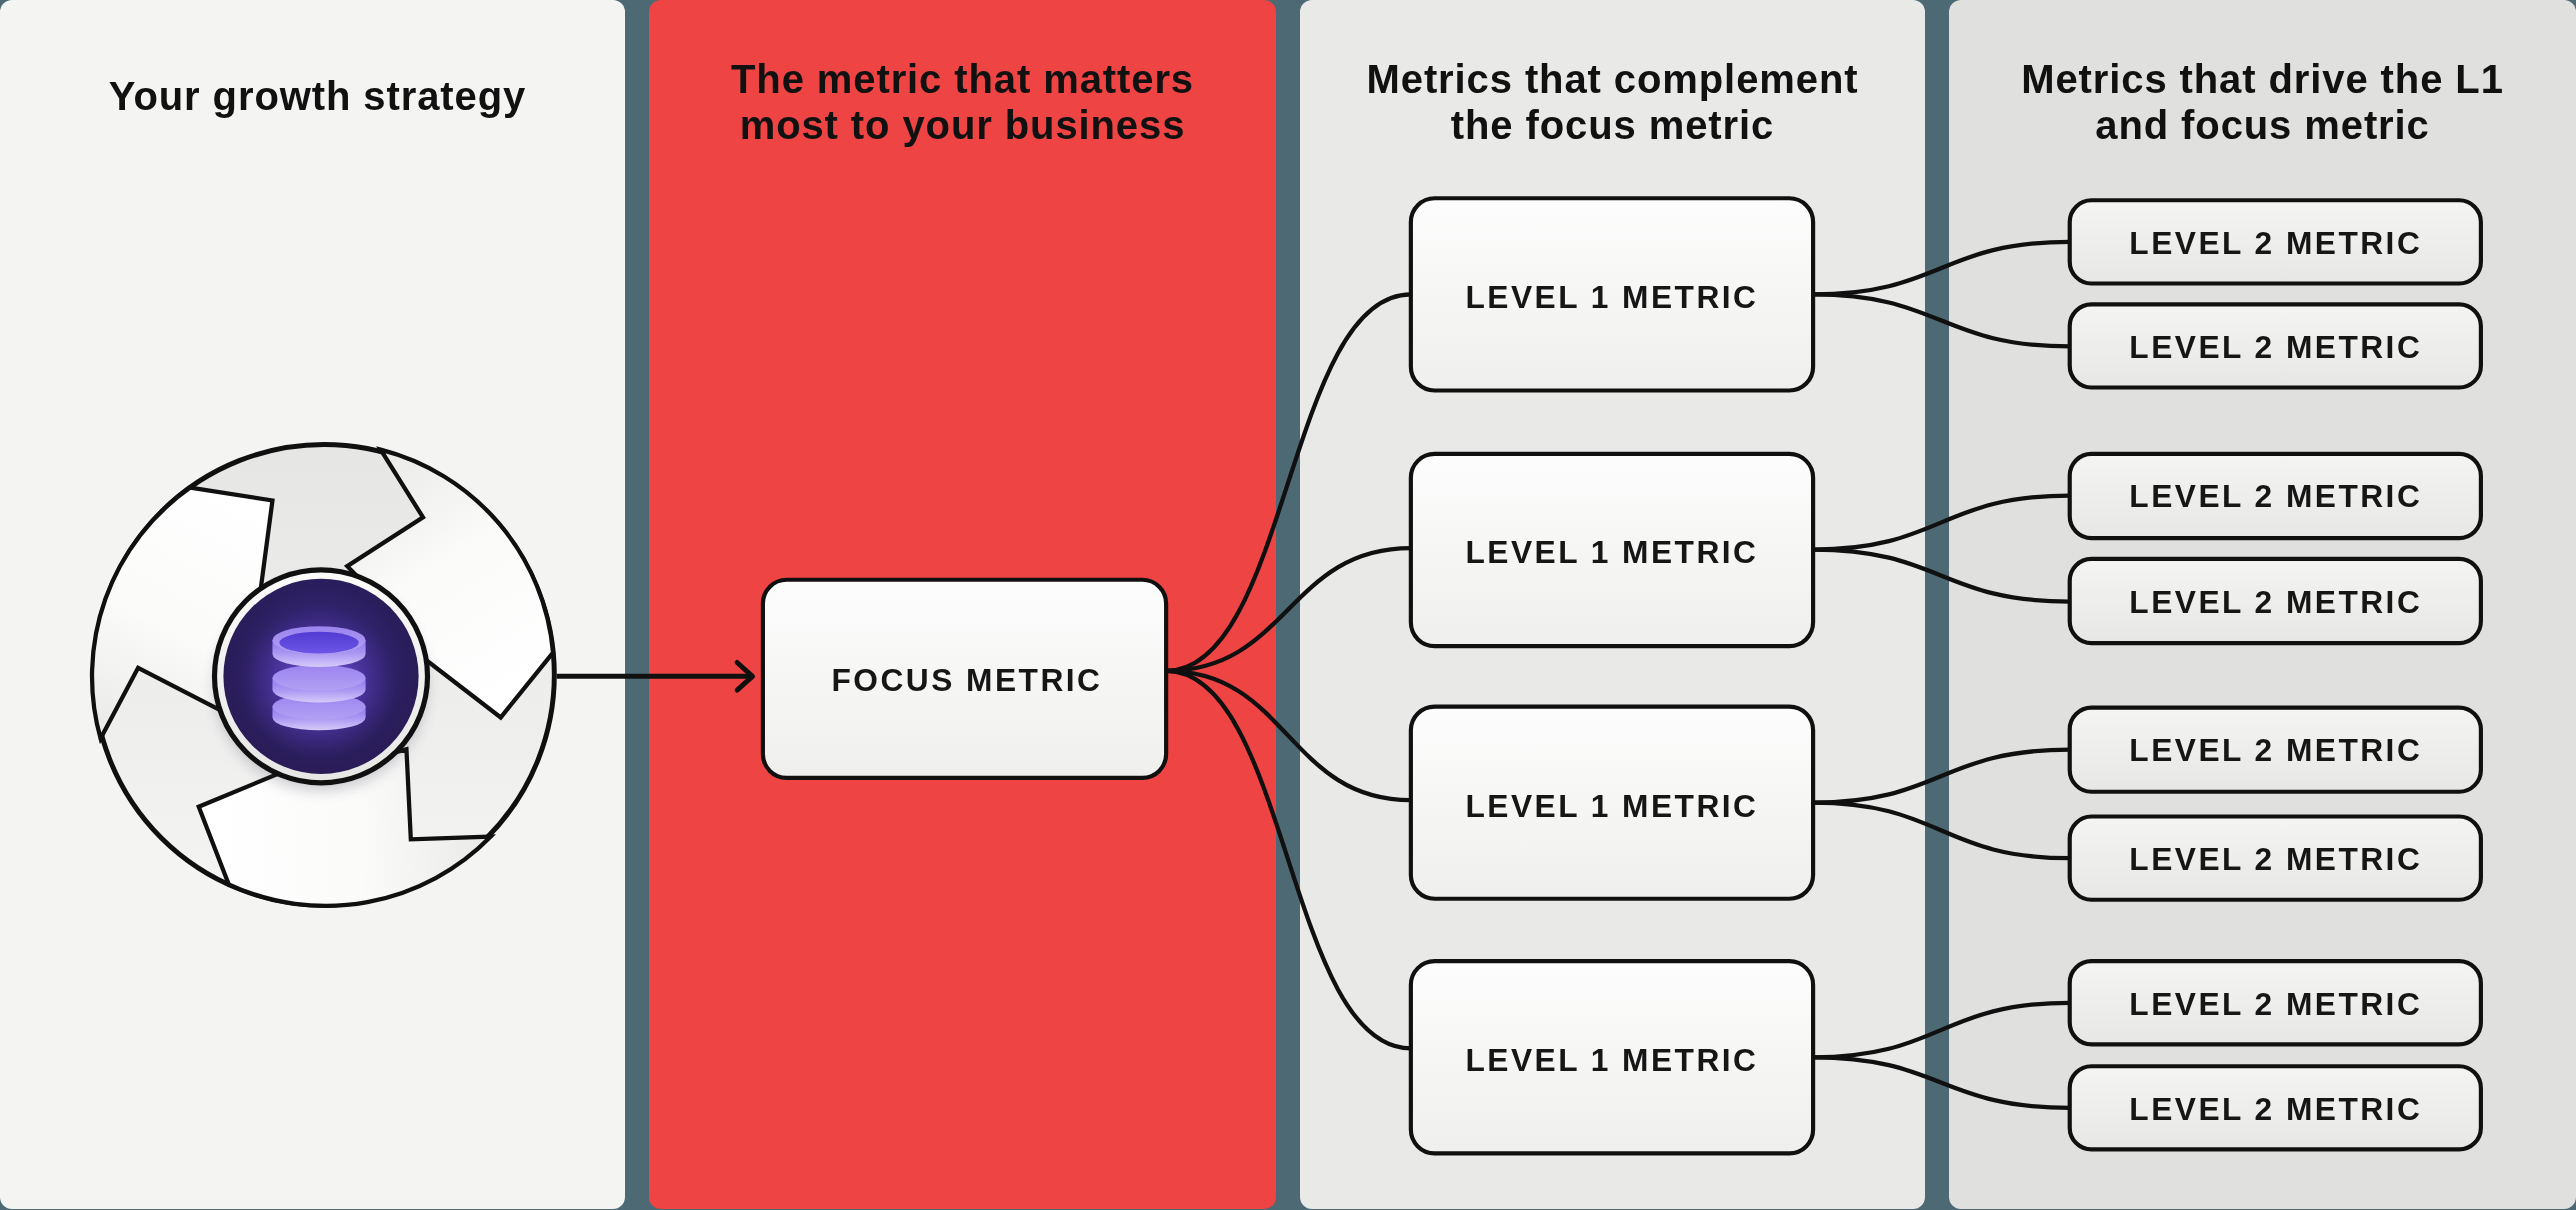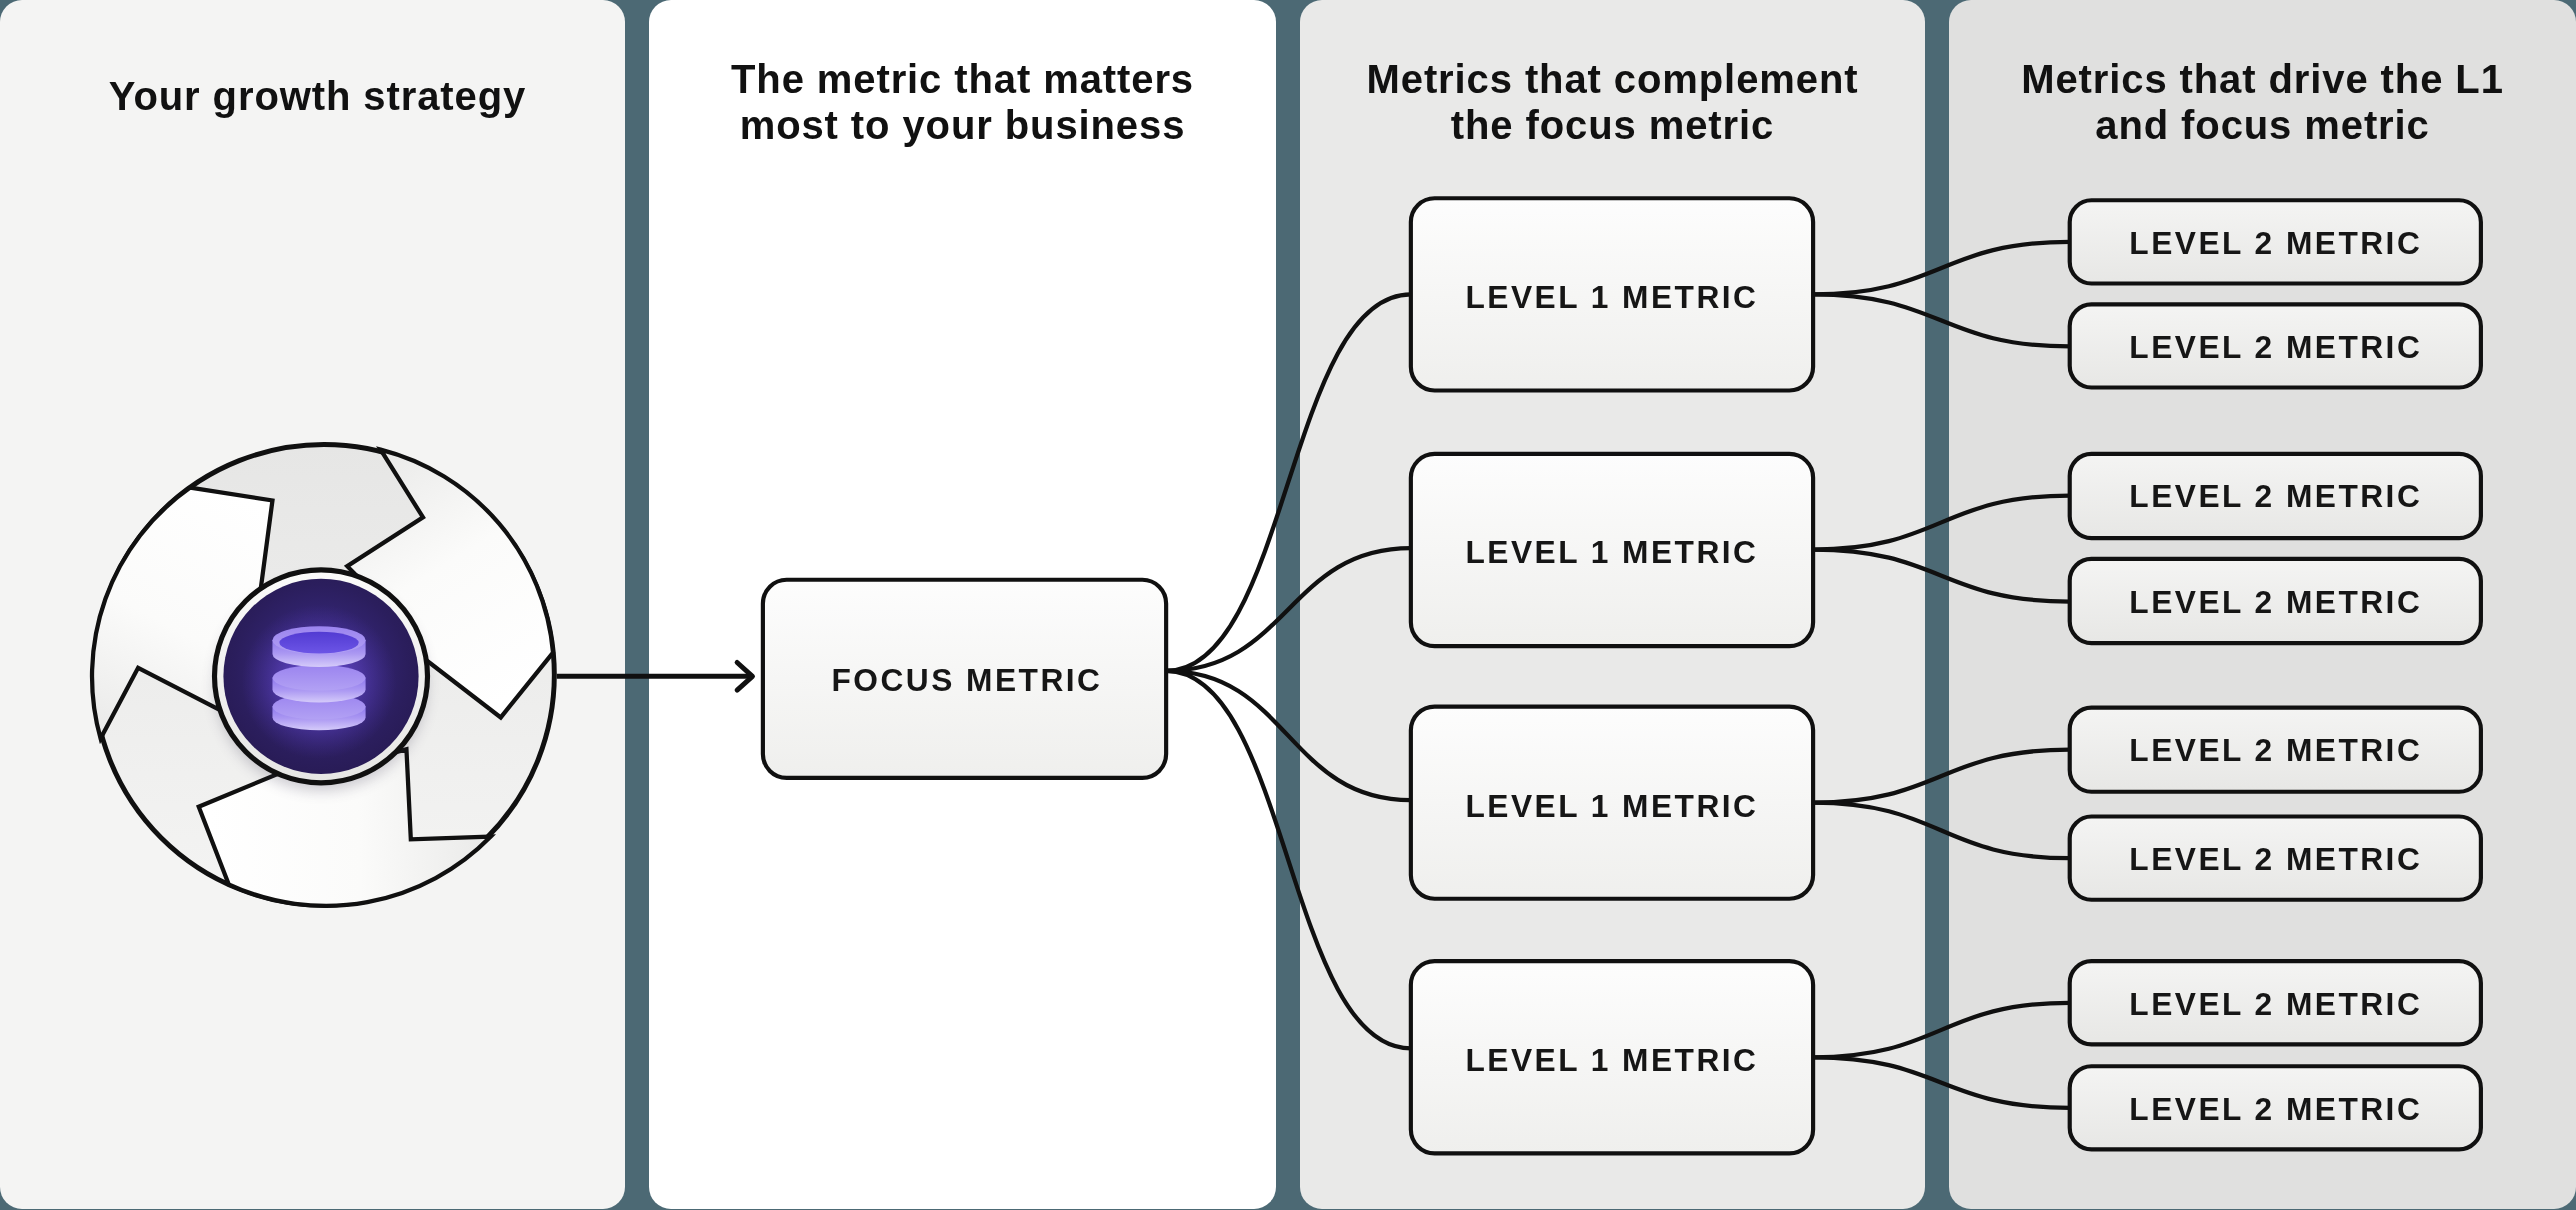--- a/index.html
+++ b/index.html
@@ -1,20 +1,20 @@
 <!DOCTYPE html>
 <html><head>
 <meta charset="utf-8">
 <style>
   html,body{margin:0;padding:0;}
   body{width:2576px;height:1211px;background:#4c6974;position:relative;overflow:hidden;
        font-family:"Liberation Sans", sans-serif;}
-  .panel{position:absolute;top:0;height:1209px;border-radius:22px;}
+  .panel{position:absolute;top:0;height:1209px;border-radius:12px;}
   #p1{left:0;width:625px;background:#f4f4f3;}
-  #p2{left:649px;width:627px;background:#ffffff;}
+  #p2{left:649px;width:627px;background:#ef4444;}
   #p3{left:1300px;width:625px;background:#e9e9e8;}
   #p4{left:1949px;width:627px;background:#e0e0df;}
   .hd{position:absolute;width:100%;text-align:center;color:#111;
       font-weight:700;font-size:40px;line-height:46px;letter-spacing:0.9px;}
   #p1 .hd{top:73px;left:5px;}
   .hd2{top:56px;}
   svg{position:absolute;left:0;top:0;}
   .lbl{font-family:"Liberation Sans",sans-serif;font-weight:700;font-size:32px;
        letter-spacing:2.5px;fill:#161616;}
   .lbl2{letter-spacing:2.5px;}

